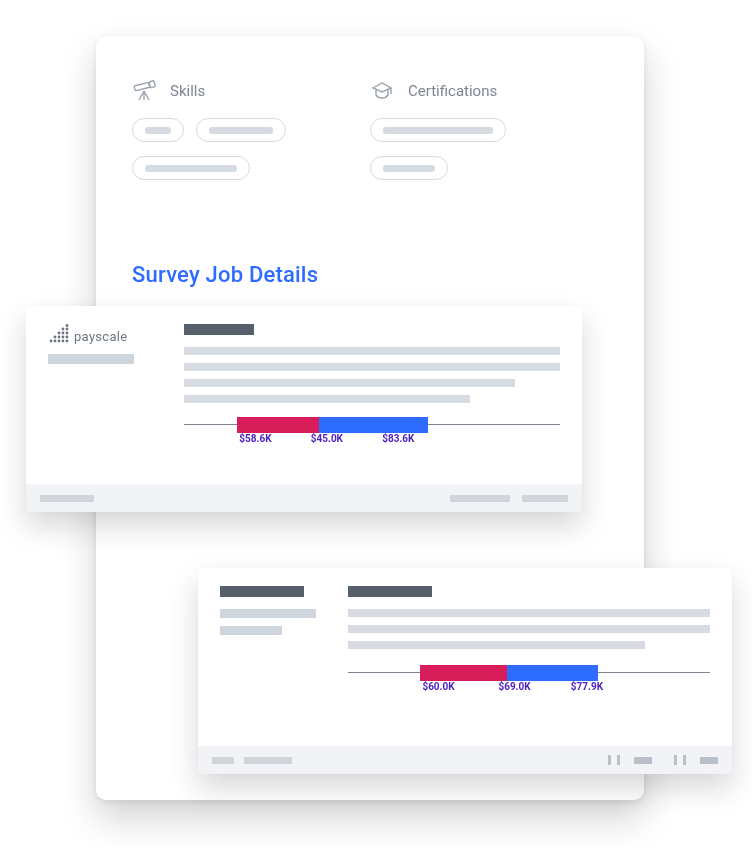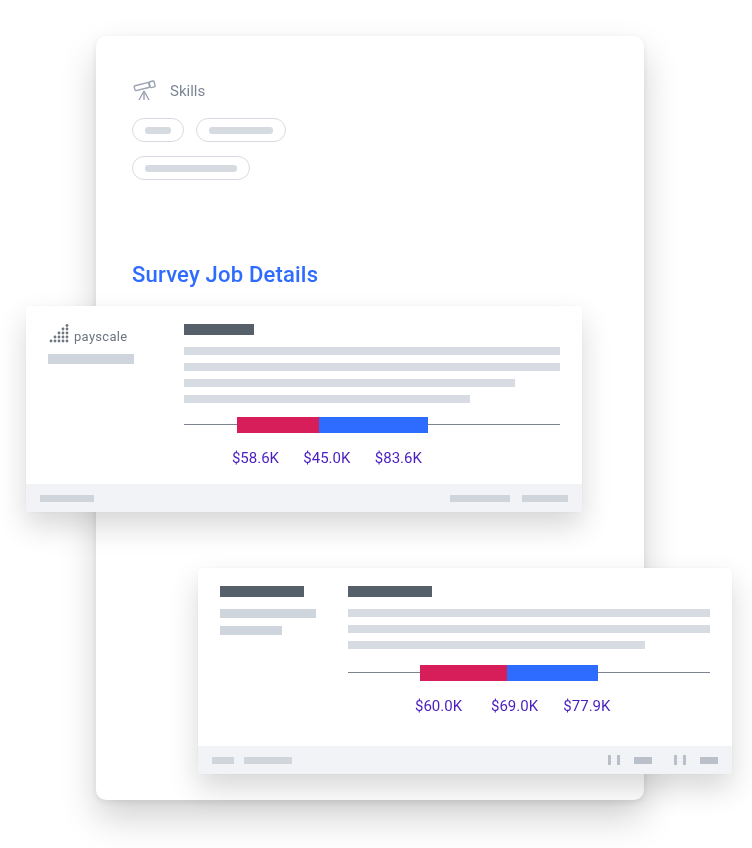--- a/index.html
+++ b/index.html
@@ -154,23 +154,23 @@
   .range-seg {
     position:absolute;
     top:0;
     height:16px;
   }
   .seg-red  { background:#d81e5a; }
   .seg-blue { background:#2e6bff; }
   .range-labels {
     display:flex;
     color:#4a1fbf;
-    font-weight:400;
-    font-size:15px;
-    margin-top:16px;
+    font-weight:700;
+    font-size:10px;
+    margin-top:0;
     position:relative;
     height:20px;
   }
   .range-labels span {
     position:absolute;
     transform:translateX(-50%);
     white-space:nowrap;
   }
   .card-footer {
     position:absolute;
@@ -219,20 +219,42 @@
                 <span class="pill-inner" style="width:64px"></span>
               </span>
           </div>
           <div class="pill-row">
             <span class="pill">
                 <span class="pill-inner" style="width:92px"></span>
               </span>
           </div>
         </div>
 
+        <div class="detail-col">
+          <div class="detail-head">
+            <span class="ico">
+              <svg viewBox="0 0 24 22" fill="none" stroke="currentColor" stroke-width="1.4">
+                <path d="M3 8 L12 3 L21 8 L12 12 Z"></path>
+                <path d="M6 10 V15 C6 15 8 18 12 18 C16 18 18 15 18 15 V10"></path>
+                <line x1="21" y1="8" x2="21" y2="14"></line>
+              </svg>
+            </span>
+            <span>Certifications</span>
+          </div>
+          <div class="pill-row">
+            <span class="pill">
+                <span class="pill-inner" style="width:110px"></span>
+              </span>
+          </div>
+          <div class="pill-row">
+            <span class="pill">
+                <span class="pill-inner" style="width:52px"></span>
+              </span>
+          </div>
+        </div>
       </div>
     </div>
 
     <div class="survey-section">
       <div class="section-title">Survey Job Details</div>
     </div>
 
   </div>
 
   <div class="match-card one">

